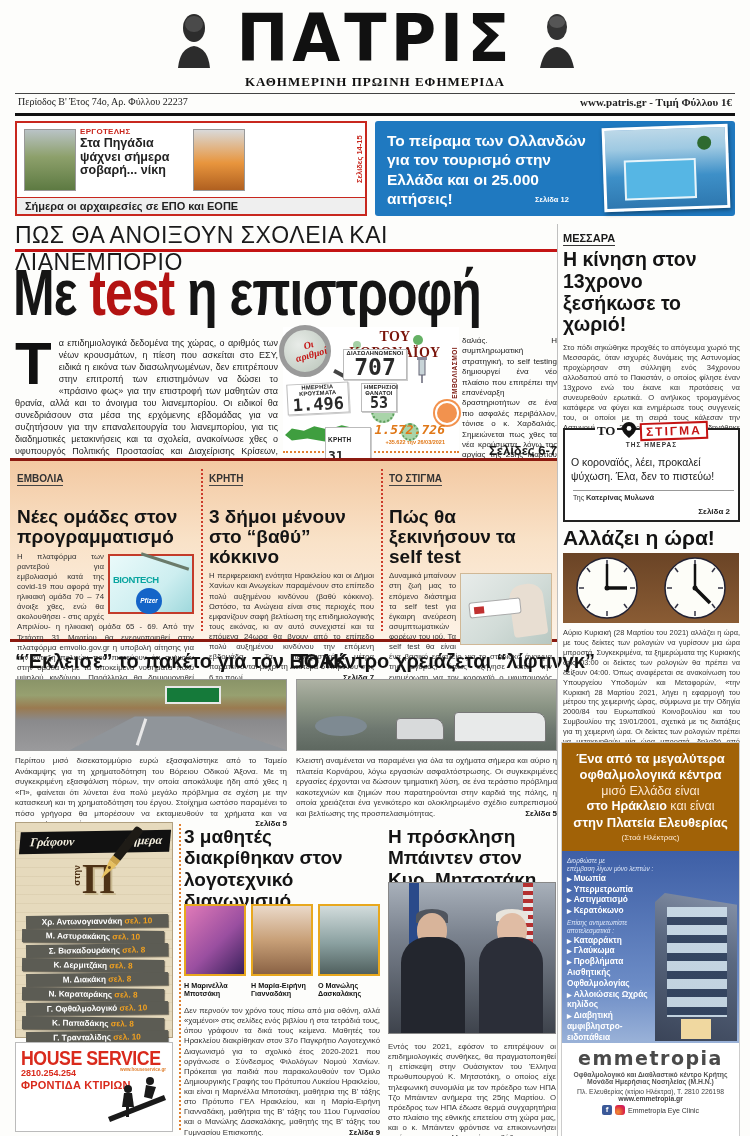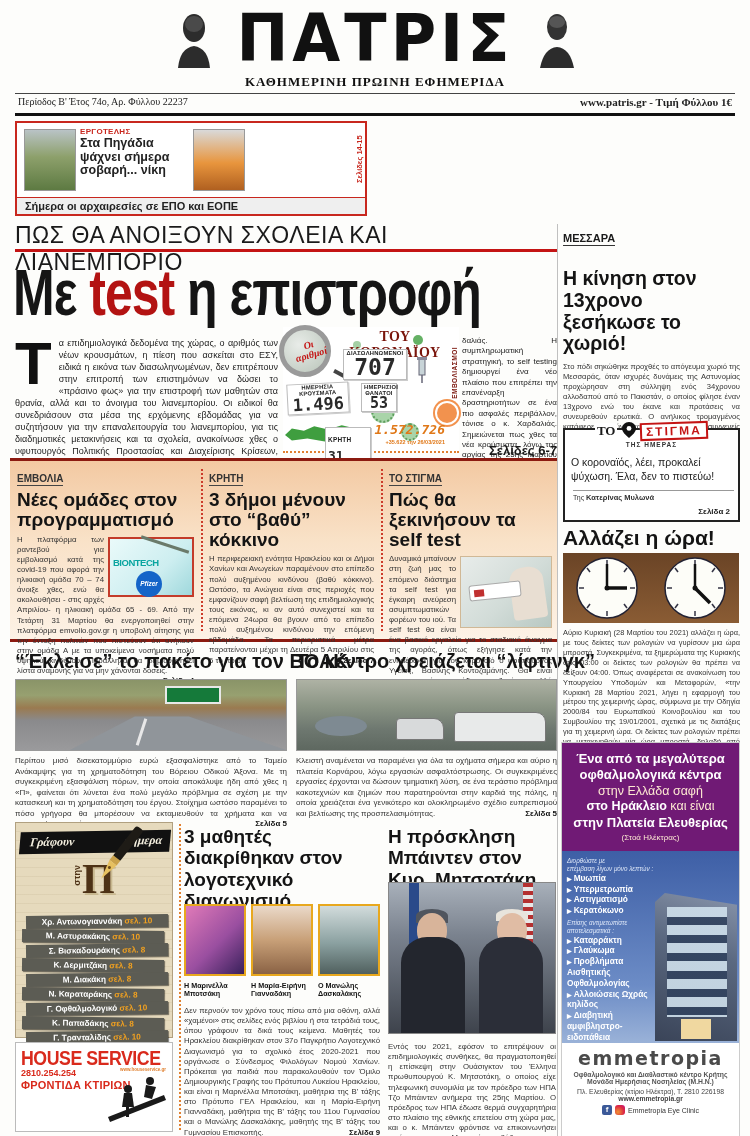--- a/index.html
+++ b/index.html
@@ -97,21 +97,21 @@
            background:linear-gradient(180deg,#f3c9a2 0%,#f9e2c8 45%,#fdf2e6 100%);
            border-top:3px solid #8b1a10; border-bottom:3px solid #8b1a10; }
   .strip-sep { position:absolute; top:8px; bottom:8px; border-left:2px dotted #cc3b2a; }
   .sep1 { left:191px; } .sep2 { left:371px; }
   .scol { position:absolute; top:7px; }
   .sc1 { left:7px;  width:177px; }
   .sc2 { left:199px; width:165px; }
   .sc3 { left:379px; width:163px; }
   .scol-kick { display:inline-block; font-size:10px; font-weight:bold; color:#333;
                border-bottom:1.5px solid #444; padding-bottom:1px; }
-  .scol-head { font-size:19px; font-weight:bold; line-height:1.04; color:#141414; margin:4px 0 5px; }
+  .scol-head { font-size:19px; font-weight:bold; line-height:1.04; color:#141414; margin:21px 0 5px; }
   .scol-body { font-size:7.8px; line-height:1.3; text-align:justify; color:#333; }
   .pg { font-weight:bold; float:right; color:#111; }
   .vax-img { float:right; width:86px; height:60px; margin:2px 0 2px 4px; border:2px solid #c33b2a;
              background:linear-gradient(135deg,#eafafa 0%,#cdeef0 60%,#9fd8dc 100%); position:relative; }
   .biontech { position:absolute; left:3px; top:18px; color:#0aa5a0; font-weight:bold; font-size:9.5px; letter-spacing:-.5px; }
   .pfizer { position:absolute; left:26px; top:32px; width:26px; height:26px; border-radius:50%; background:#1464c8;
             color:#fff; font-weight:bold; font-style:italic; font-size:6.5px; text-align:center; line-height:26px; }
   .needle { position:absolute; right:2px; top:4px; width:50px; height:3px; background:#6a7a6a; transform:rotate(18deg); }
   .selftest-img { float:right; width:92px; height:72px; margin:2px 0 2px 4px; border:1px solid #d0b896;
                   background:linear-gradient(135deg,#e8ecea 0%,#d2dcd8 55%,#b8c8c2 100%); position:relative; }
@@ -199,21 +199,21 @@
   .hair1 { position:absolute; bottom:110px; left:27px; width:32px; height:14px; border-radius:50% 50% 0 0; background:#50555e; }
   .head2 { position:absolute; bottom:86px; right:28px; width:30px; height:34px; border-radius:50% 50% 45% 45%; background:#e0bca4; }
   .hair2 { position:absolute; bottom:112px; right:27px; width:32px; height:12px; border-radius:50% 50% 0 0; background:#e8e4dc; }
   .biden-body { position:absolute; left:0; top:216px; width:168px; font-size:7.8px; line-height:1.3;
                 text-align:justify; color:#333; }
 
   
   .rail-divider { left:557px; top:224px; height:912px; border-left:1px solid #c0c0c0; }
   .messara { left:563px; top:228px; width:177px; }
   .mes-kick { display:inline-block; font-size:11px; font-weight:bold; border-bottom:1.5px solid #333; padding-bottom:1px; }
-  .mes-head { font-size:19.5px; font-weight:bold; line-height:1.12; margin-top:22px; color:#141414; }
+  .mes-head { font-size:19.5px; font-weight:bold; line-height:1.12; margin-top:3px; color:#141414; }
   .mes-body { margin-top:7px; font-size:7.6px; line-height:1.32; text-align:justify; color:#333; }
 
   .stigma { left:563px; top:428px; width:177px; height:94px; border:2px solid #222; background:#fff; }
   .stig-head { position:absolute; left:0; top:-9px; width:100%; text-align:center; }
   .stig-to { font-family:"Liberation Serif",serif; font-weight:bold; font-size:13px; background:#fff; padding:0 2px; }
   .stig-stamp { display:inline-block; border:2px solid #c41414; color:#c41414; font-weight:800; font-size:12px;
                 letter-spacing:2px; padding:0 4px; background:#fff; transform:rotate(-2deg); }
   .stig-sub { font-size:6.5px; font-weight:bold; letter-spacing:1px; color:#333; margin-top:1px; }
   .stig-text { position:absolute; left:6px; top:26px; width:165px; text-align:left; font-size:10.5px;
                line-height:1.3; color:#222; }
@@ -225,21 +225,21 @@
   .clock-sec { left:563px; top:526px; width:177px; }
   .clock-head { font-size:21px; font-weight:bold; color:#141414; }
   .clock-photos { position:absolute; left:0; top:27px; display:flex; }
   .clock-ph { width:88px; height:70px; background:linear-gradient(180deg,#6a4426 0%,#8a5c34 100%); position:relative; }
   .clock-ph svg { position:absolute; left:4px; top:2px; }
   .clock-body { position:absolute; left:0; top:102px; width:177px; font-size:7.4px; line-height:1.34;
                 text-align:justify; color:#333; }
 
   
   .emm { left:561px; top:742px; width:179px; height:394px; border:1px solid #ccc; background:#fff; }
-  .emm-orange { position:absolute; left:0; top:0; width:100%; height:108px; background:#701a75; padding:8px 6px;
+  .emm-orange { position:absolute; left:0; top:0; width:100%; height:108px; background:#a16207; padding:8px 6px;
                 color:#fff; text-align:center; }
   .eo1 { font-weight:bold; font-size:13px; line-height:1.25; }
   .eo2 { font-weight:normal; font-size:12.5px; line-height:1.25; color:#fde8d2; }
   .eo2 b { color:#fff; }
   .eo3 { font-size:8px; margin-top:2px; color:#fde8d2; }
   .emm-blue { position:absolute; left:0; top:108px; width:100%; height:192px;
               background:linear-gradient(180deg,#3e5fa6 0%,#6c8cc6 70%,#9ab2d8 100%); padding:6px 5px; color:#fff; }
   .eb-intro { font-size:6.3px; font-style:italic; color:#dfe8f8; line-height:1.25; width:95px; }
   .eb-item { font-size:8.3px; font-weight:bold; line-height:1.3; width:100px; }
   .eb-item .arr { color:#fff; font-size:6px; margin-right:2px; }
@@ -291,20 +291,28 @@
 
   <div class="abs sport-box">
     <div class="abs sport-photo sp1"></div>
     <div class="abs sport-txt st1">
       <div class="sport-kick">ΕΡΓΟΤΕΛΗΣ</div>
       <div class="sport-head">Στα Πηγάδια ψάχνει σήμερα σοβαρή... νίκη</div>
     </div>
     <div class="abs sport-photo sp2"></div>
     <div class="abs sport-pages">Σελίδες 14-15</div>
     <div class="abs sport-strip">Σήμερα οι αρχαιρεσίες σε ΕΠΟ και ΕΟΠΕ</div>
+  </div>
+  <div class="abs tour-box">
+    <div class="abs tour-title">Το πείραμα των Ολλανδών για τον τουρισμό στην Ελλάδα και οι 25.000 αιτήσεις!</div>
+    <div class="abs tour-page">Σελίδα 12</div>
+    <div class="abs tour-photo">
+      <span class="pool"></span>
+      <span class="palm"></span>
+    </div>
   </div>
 
   <div class="abs kicker">ΠΩΣ ΘΑ ΑΝΟΙΞΟΥΝ ΣΧΟΛΕΙΑ ΚΑΙ ΛΙΑΝΕΜΠΟΡΙΟ</div>
   <div class="abs kicker-rule"></div>
   <div class="abs headline"><span>Με </span><span class="accent">test</span><span> η επιστροφή</span></div>
 
   <div class="abs lead-col1">
     <span class="dropcap">Τ</span><span>α επιδημιολογικά δεδομένα της χώρας, ο αριθμός των νέων κρουσμάτων, η πίεση που ασκείται στο ΕΣΥ, ειδικά η εικόνα των διασωληνωμένων, δεν επιτρέπουν στην επιτροπή των επιστημόνων να δώσει το «πράσινο φως» για την επιστροφή των μαθητών στα θρανία, αλλά και το άνοιγμα του λιανεμπορίου. Οι ειδικοί θα συνεδριάσουν στα μέσα της ερχόμενης εβδομάδας για να συζητήσουν για την επαναλειτουργία του λιανεμπορίου, για τις διαδημοτικές μετακινήσεις και τα σχολεία, ανακοίνωσε χθες ο υφυπουργός Πολιτικής Προστασίας και Διαχείρισης Κρίσεων, Νίκος Χαρ-</span>
   </div>
 
@@ -556,21 +564,21 @@
           </svg>
       </div>
     </div>
     <div class="clock-body">Αύριο Κυριακή (28 Μαρτίου του 2021) αλλάζει η ώρα, με τους δείκτες των ρολογιών να γυρίσουν μια ώρα μπροστά. Συγκεκριμένα, τα ξημερώματα της Κυριακής στις 03:00 οι δείκτες των ρολογιών θα πρέπει να δείξουν 04:00. Όπως αναφέρεται σε ανακοίνωση του Υπουργείου Υποδομών και Μεταφορών, «την Κυριακή 28 Μαρτίου 2021, λήγει η εφαρμογή του μέτρου της χειμερινής ώρας, σύμφωνα με την Οδηγία 2000/84 του Ευρωπαϊκού Κοινοβουλίου και του Συμβουλίου της 19/01/2001, σχετικά με τις διατάξεις για τη χειμερινή ώρα. Οι δείκτες των ρολογιών πρέπει να μετακινηθούν μία ώρα μπροστά, δηλαδή από 03:00 π.μ. σε 04:00 π.μ.».</div>
   </div>
 
   <div class="abs emm">
     <div class="emm-orange">
       <div class="eo1">Ένα από τα μεγαλύτερα</div>
       <div class="eo1">οφθαλμολογικά κέντρα</div>
-      <div class="eo2">στην Ελλάδα σαφή</div>
+      <div class="eo2">μισό Ελλάδα είναι</div>
       <div class="eo2"><b>στο Ηράκλειο</b><span> και είναι</span></div>
       <div class="eo1">στην Πλατεία Ελευθερίας</div>
       <div class="eo3">(Στοά Ηλέκτρας)</div>
     </div>
     <div class="emm-blue">
       <div class="eb-building">
           <i></i>
           <span class="eb-door"></span>
         </div>
       <div class="eb-intro"><span>Διορθώστε με</span><br><span>επέμβαση λίγων μόνο λεπτών :</span></div>

